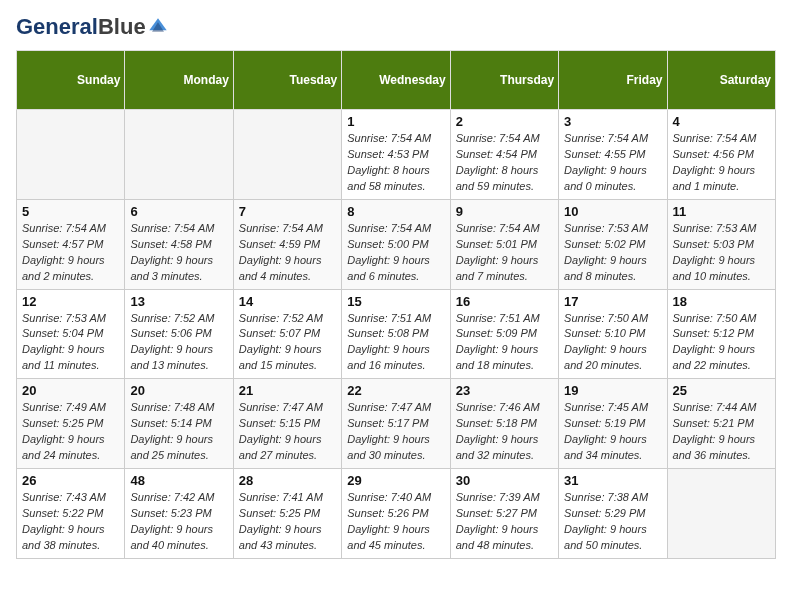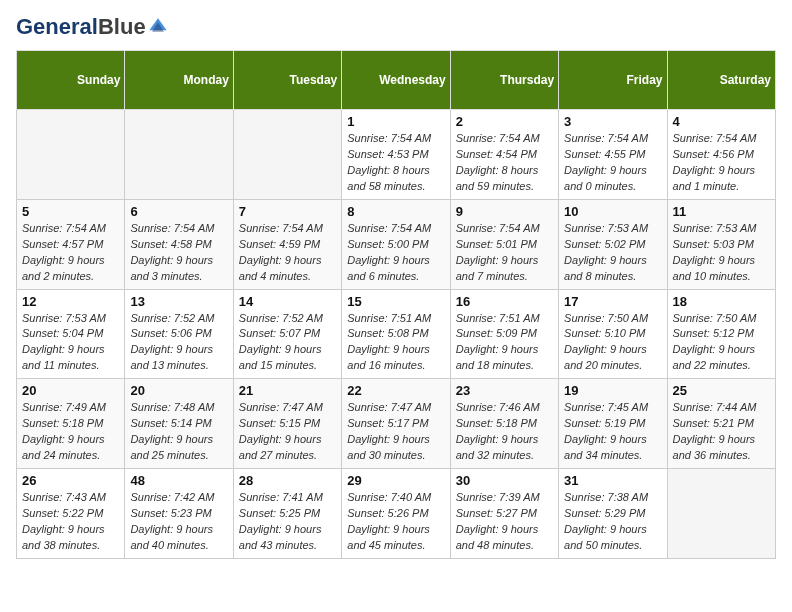--- a/index.html
+++ b/index.html
@@ -258,21 +258,21 @@
           <div class="day-info" style="white-space: pre-line;">Sunrise: 7:50 AM
 Sunset: 5:12 PM
 Daylight: 9 hours
 and 22 minutes.</div>
         </td>
       </tr>
       <tr>
         <td>
           <span class="day-num">20</span>
           <div class="day-info" style="white-space: pre-line;">Sunrise: 7:49 AM
-Sunset: 5:18 PM
+Sunset: 5:25 PM
 Daylight: 9 hours
 and 24 minutes.</div>
         </td>
         <td>
           <span class="day-num">20</span>
           <div class="day-info" style="white-space: pre-line;">Sunrise: 7:48 AM
 Sunset: 5:14 PM
 Daylight: 9 hours
 and 25 minutes.</div>
         </td>

